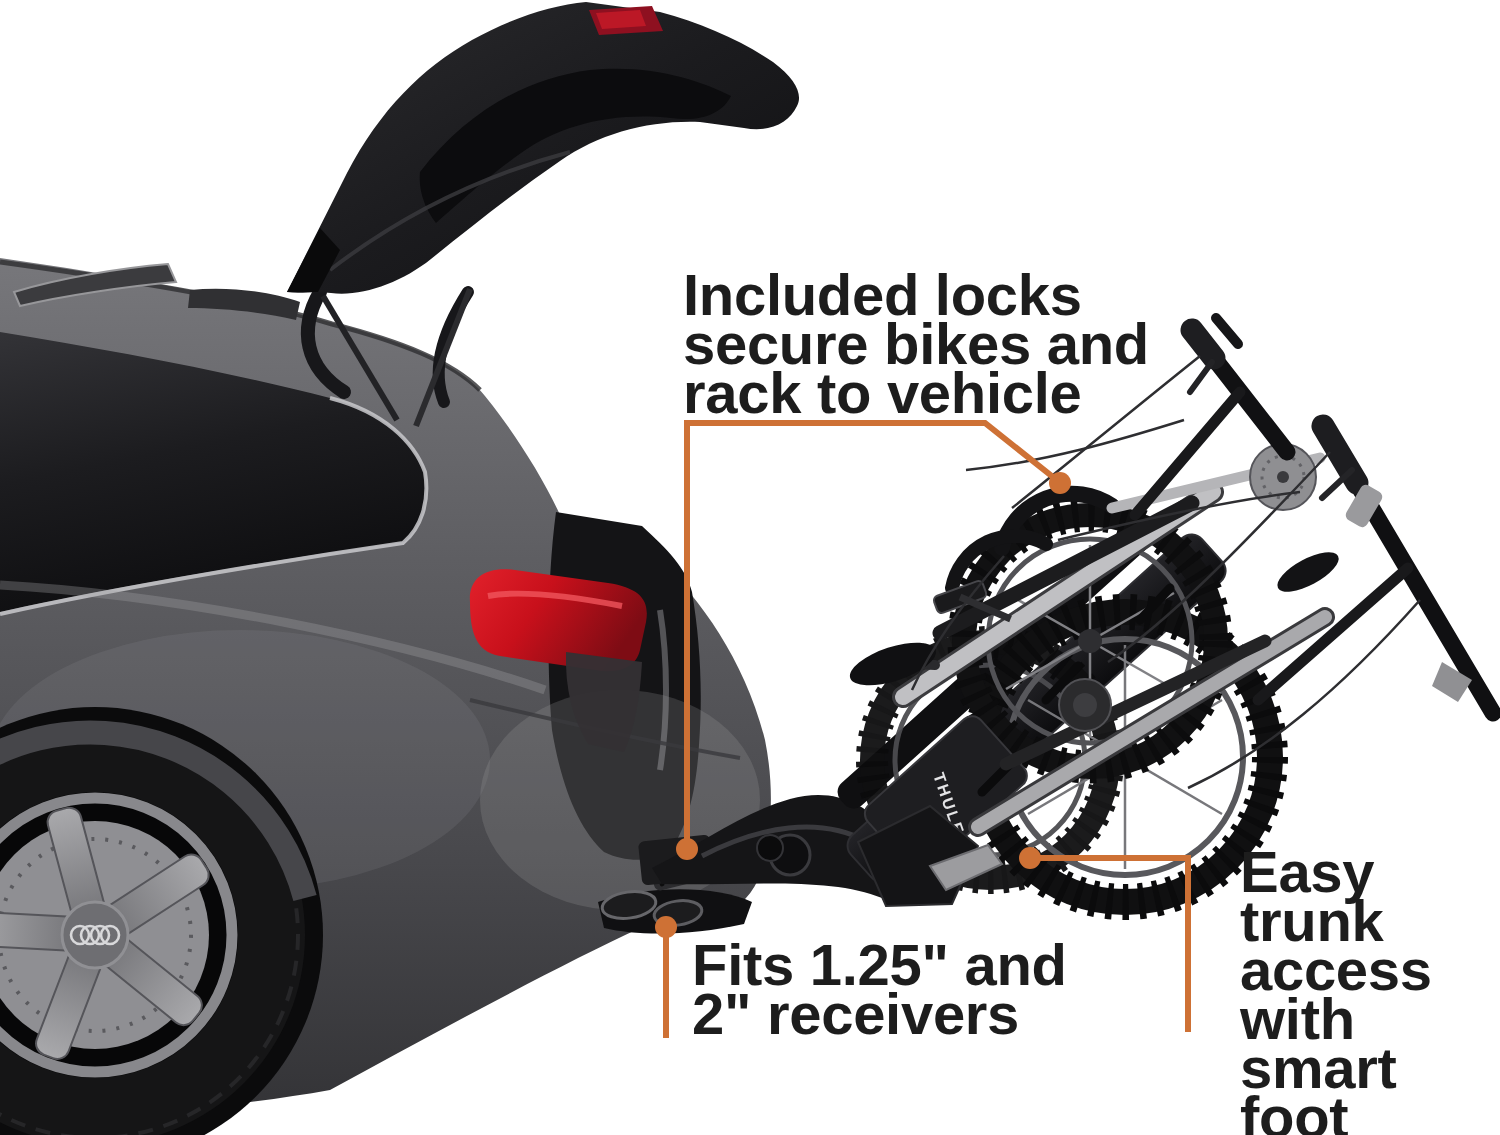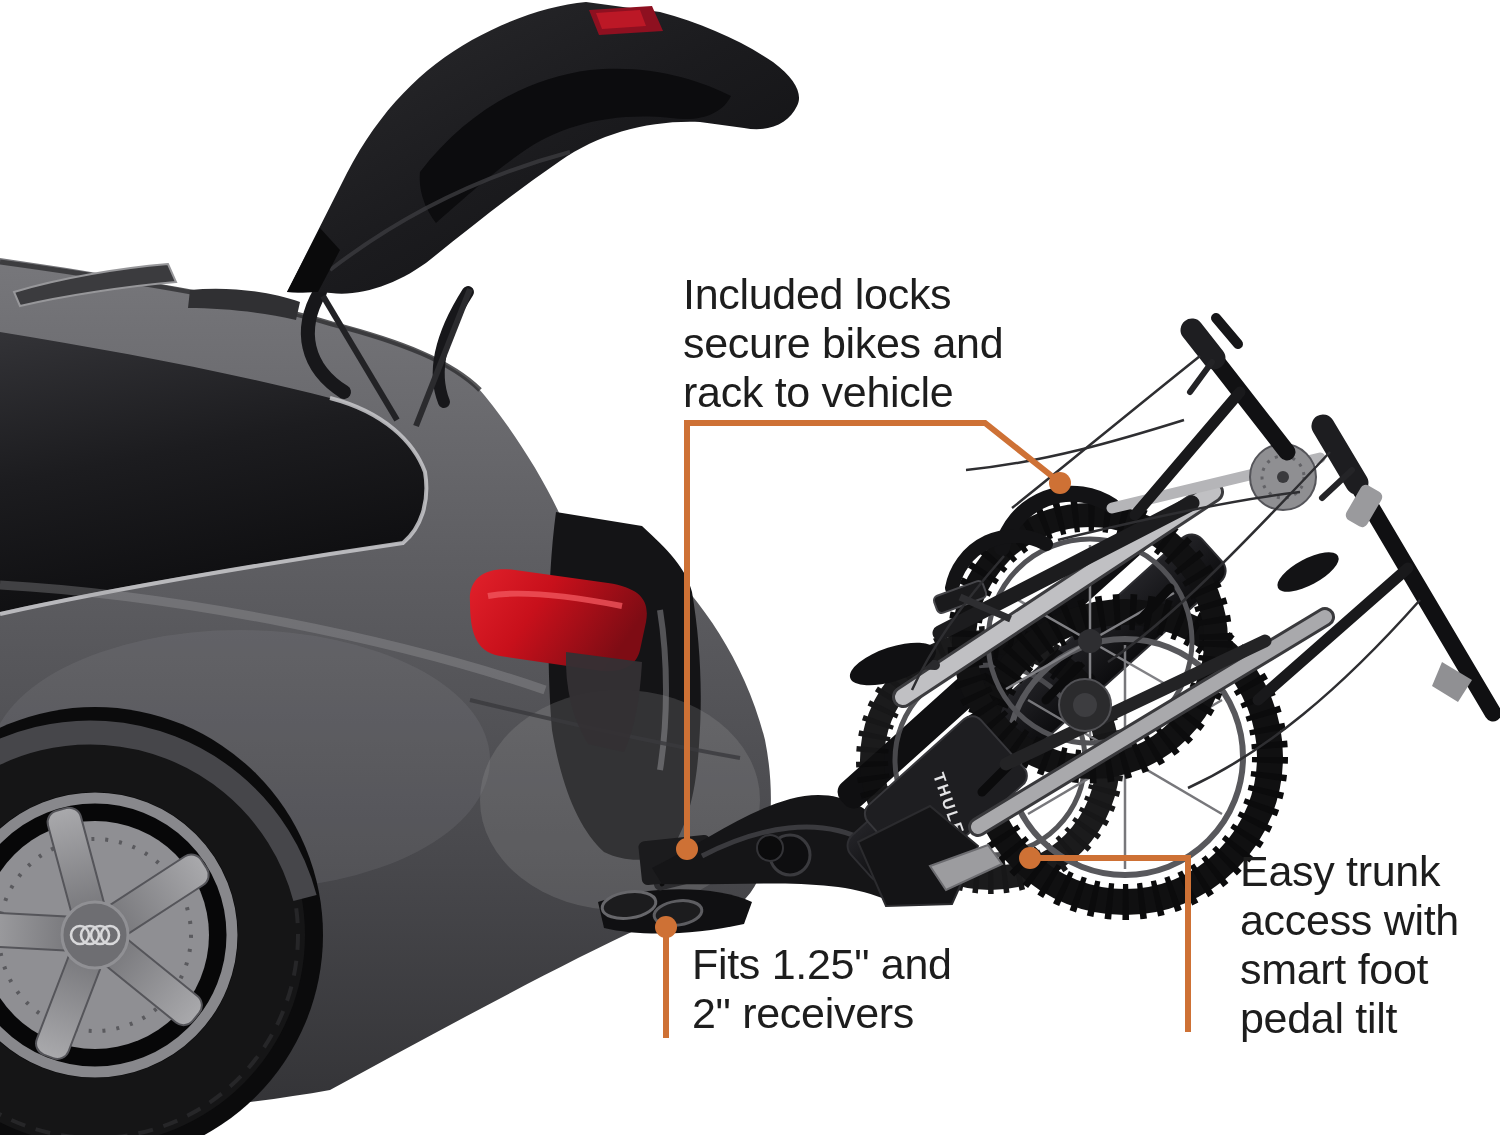--- a/index.html
+++ b/index.html
@@ -11,22 +11,22 @@
   .stage{
     position:relative;
     width:1500px;height:1135px;
     background:var(--background);
     overflow:hidden;
     font-family:"Liberation Sans",sans-serif;
   }
   .scene-svg{position:absolute;left:0;top:0;width:1500px;height:1135px;display:block;}
   .callout{
     position:absolute;
-    font-weight:400;
-    font-size:43px;
+    font-weight:700;
+    font-size:58px;
     line-height:49px;
     letter-spacing:-0.3px;
     color:var(--text);
     white-space:pre-line;
   }
   .callout-locks{left:683px;top:270px;}
   .callout-receivers{left:692px;top:940px;}
   .callout-trunk{left:1240px;top:847px;}
 </style>
 </head>

